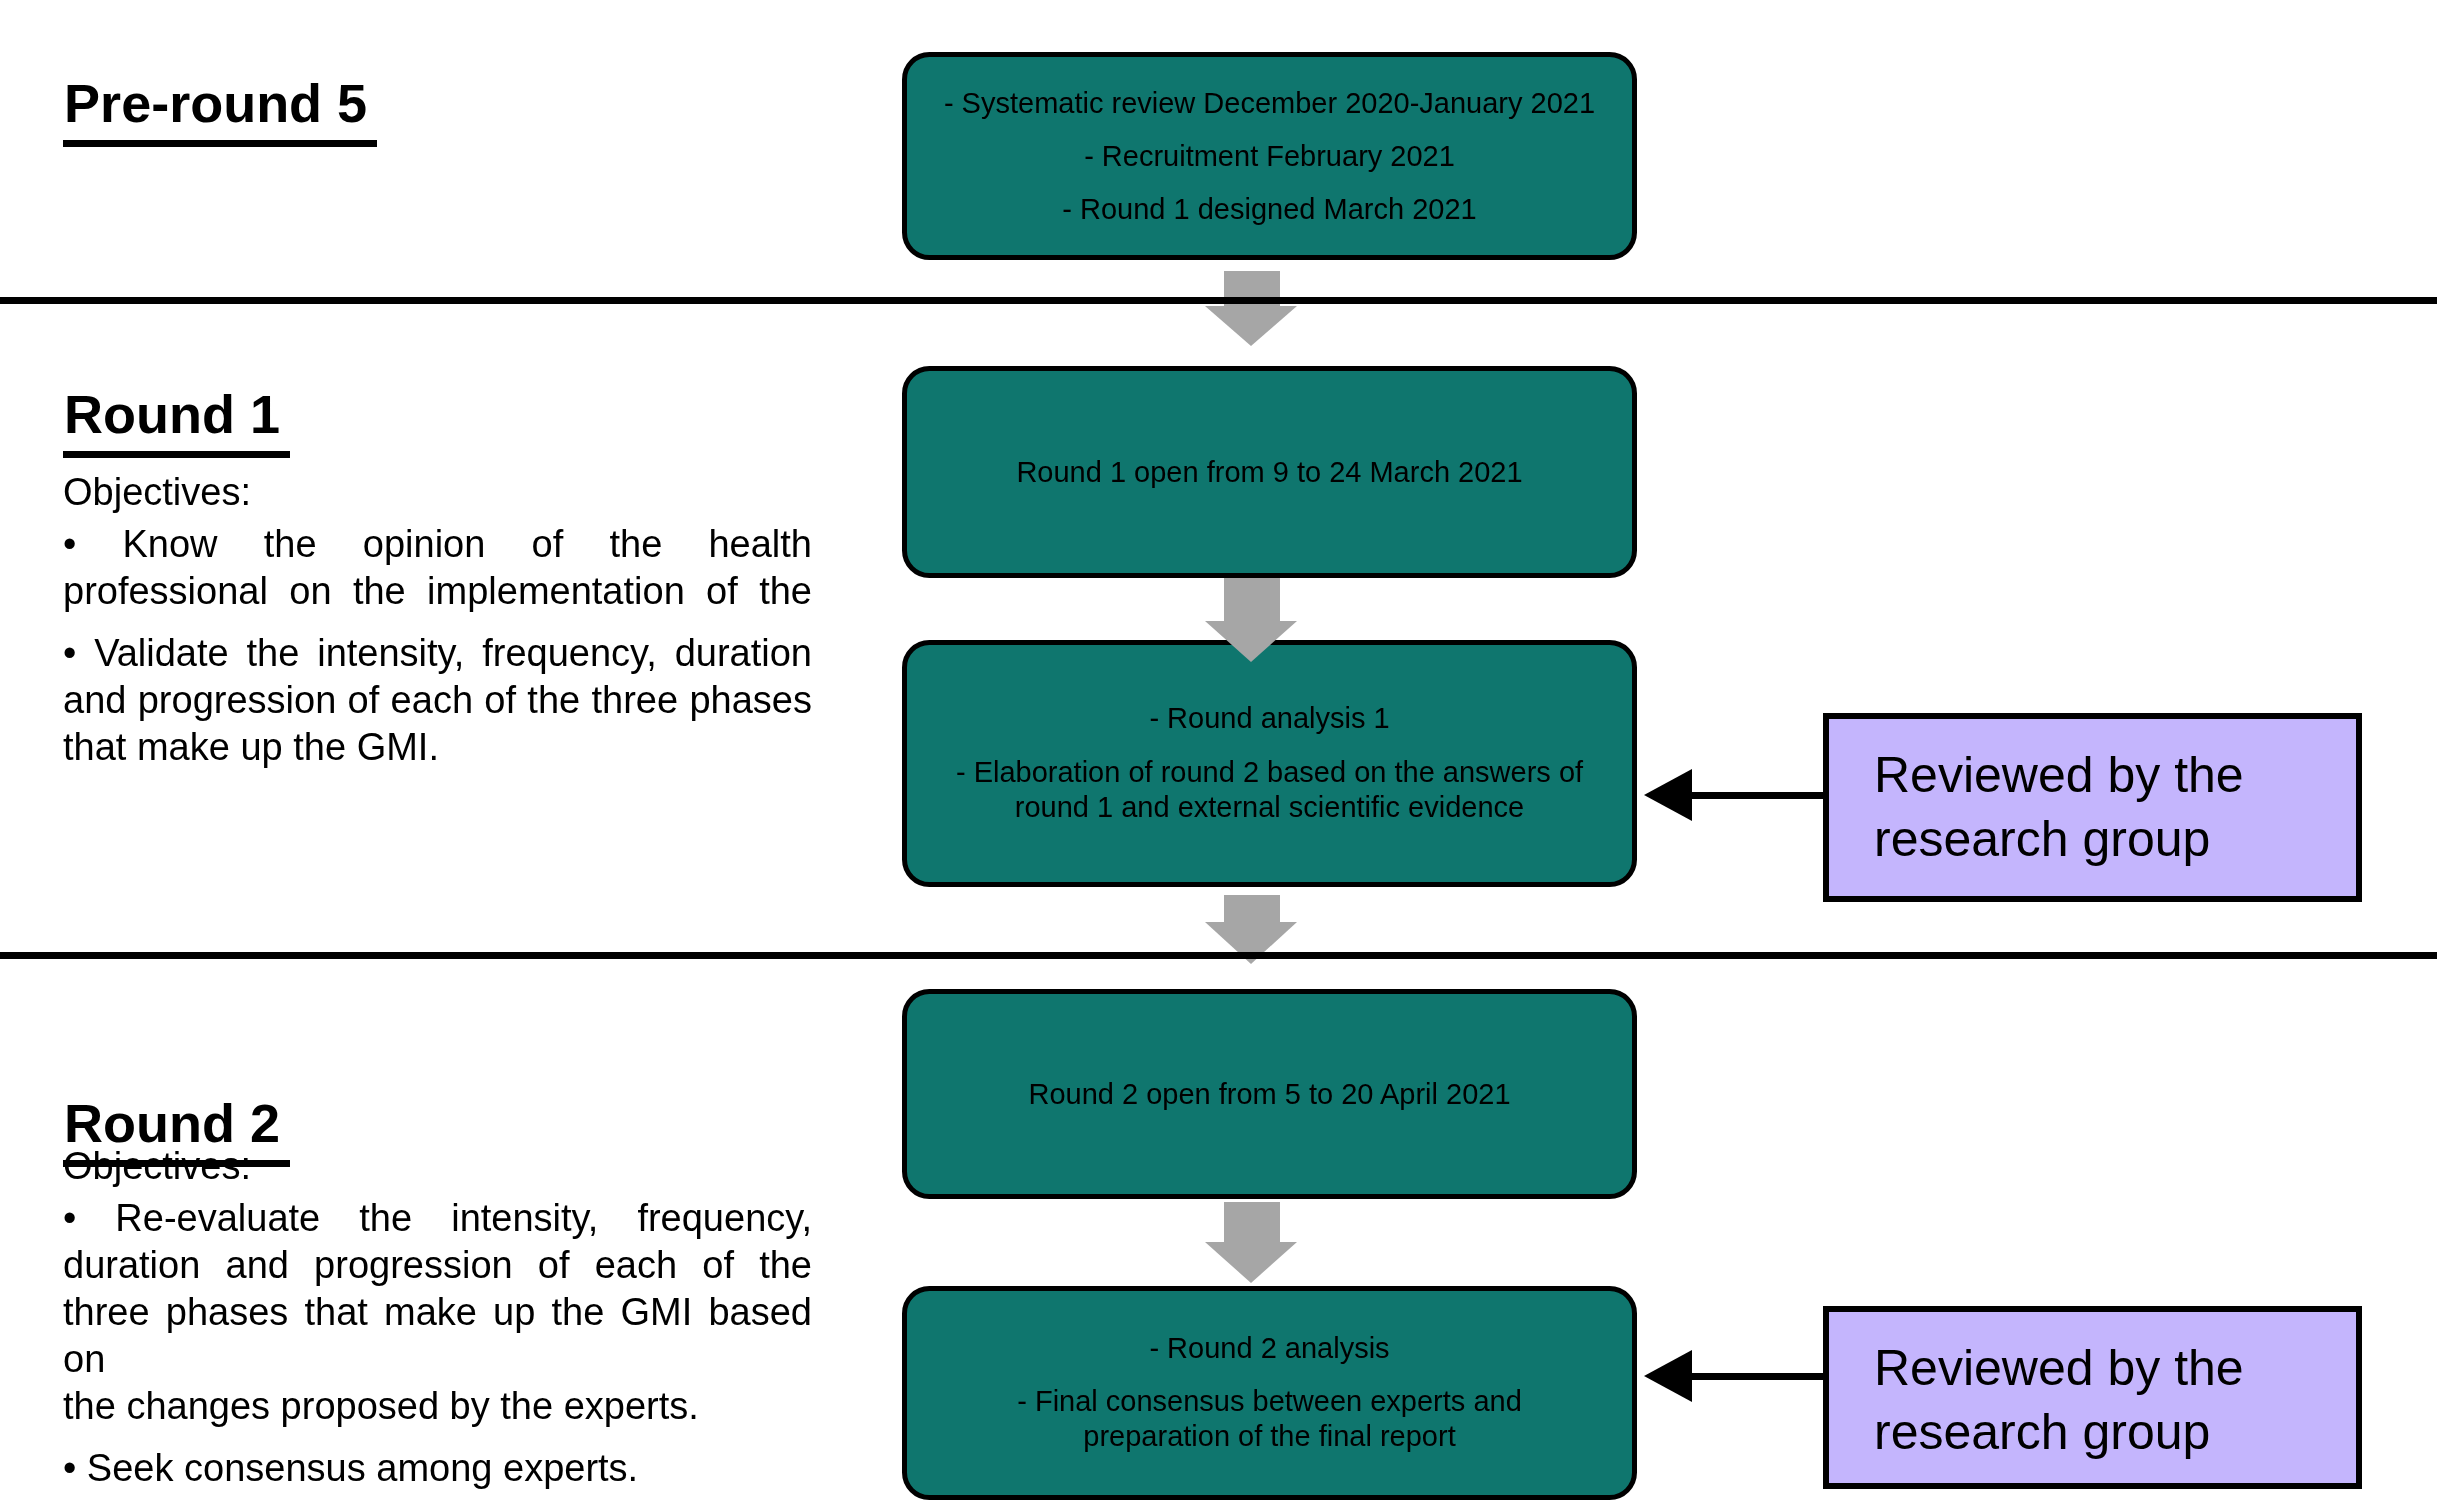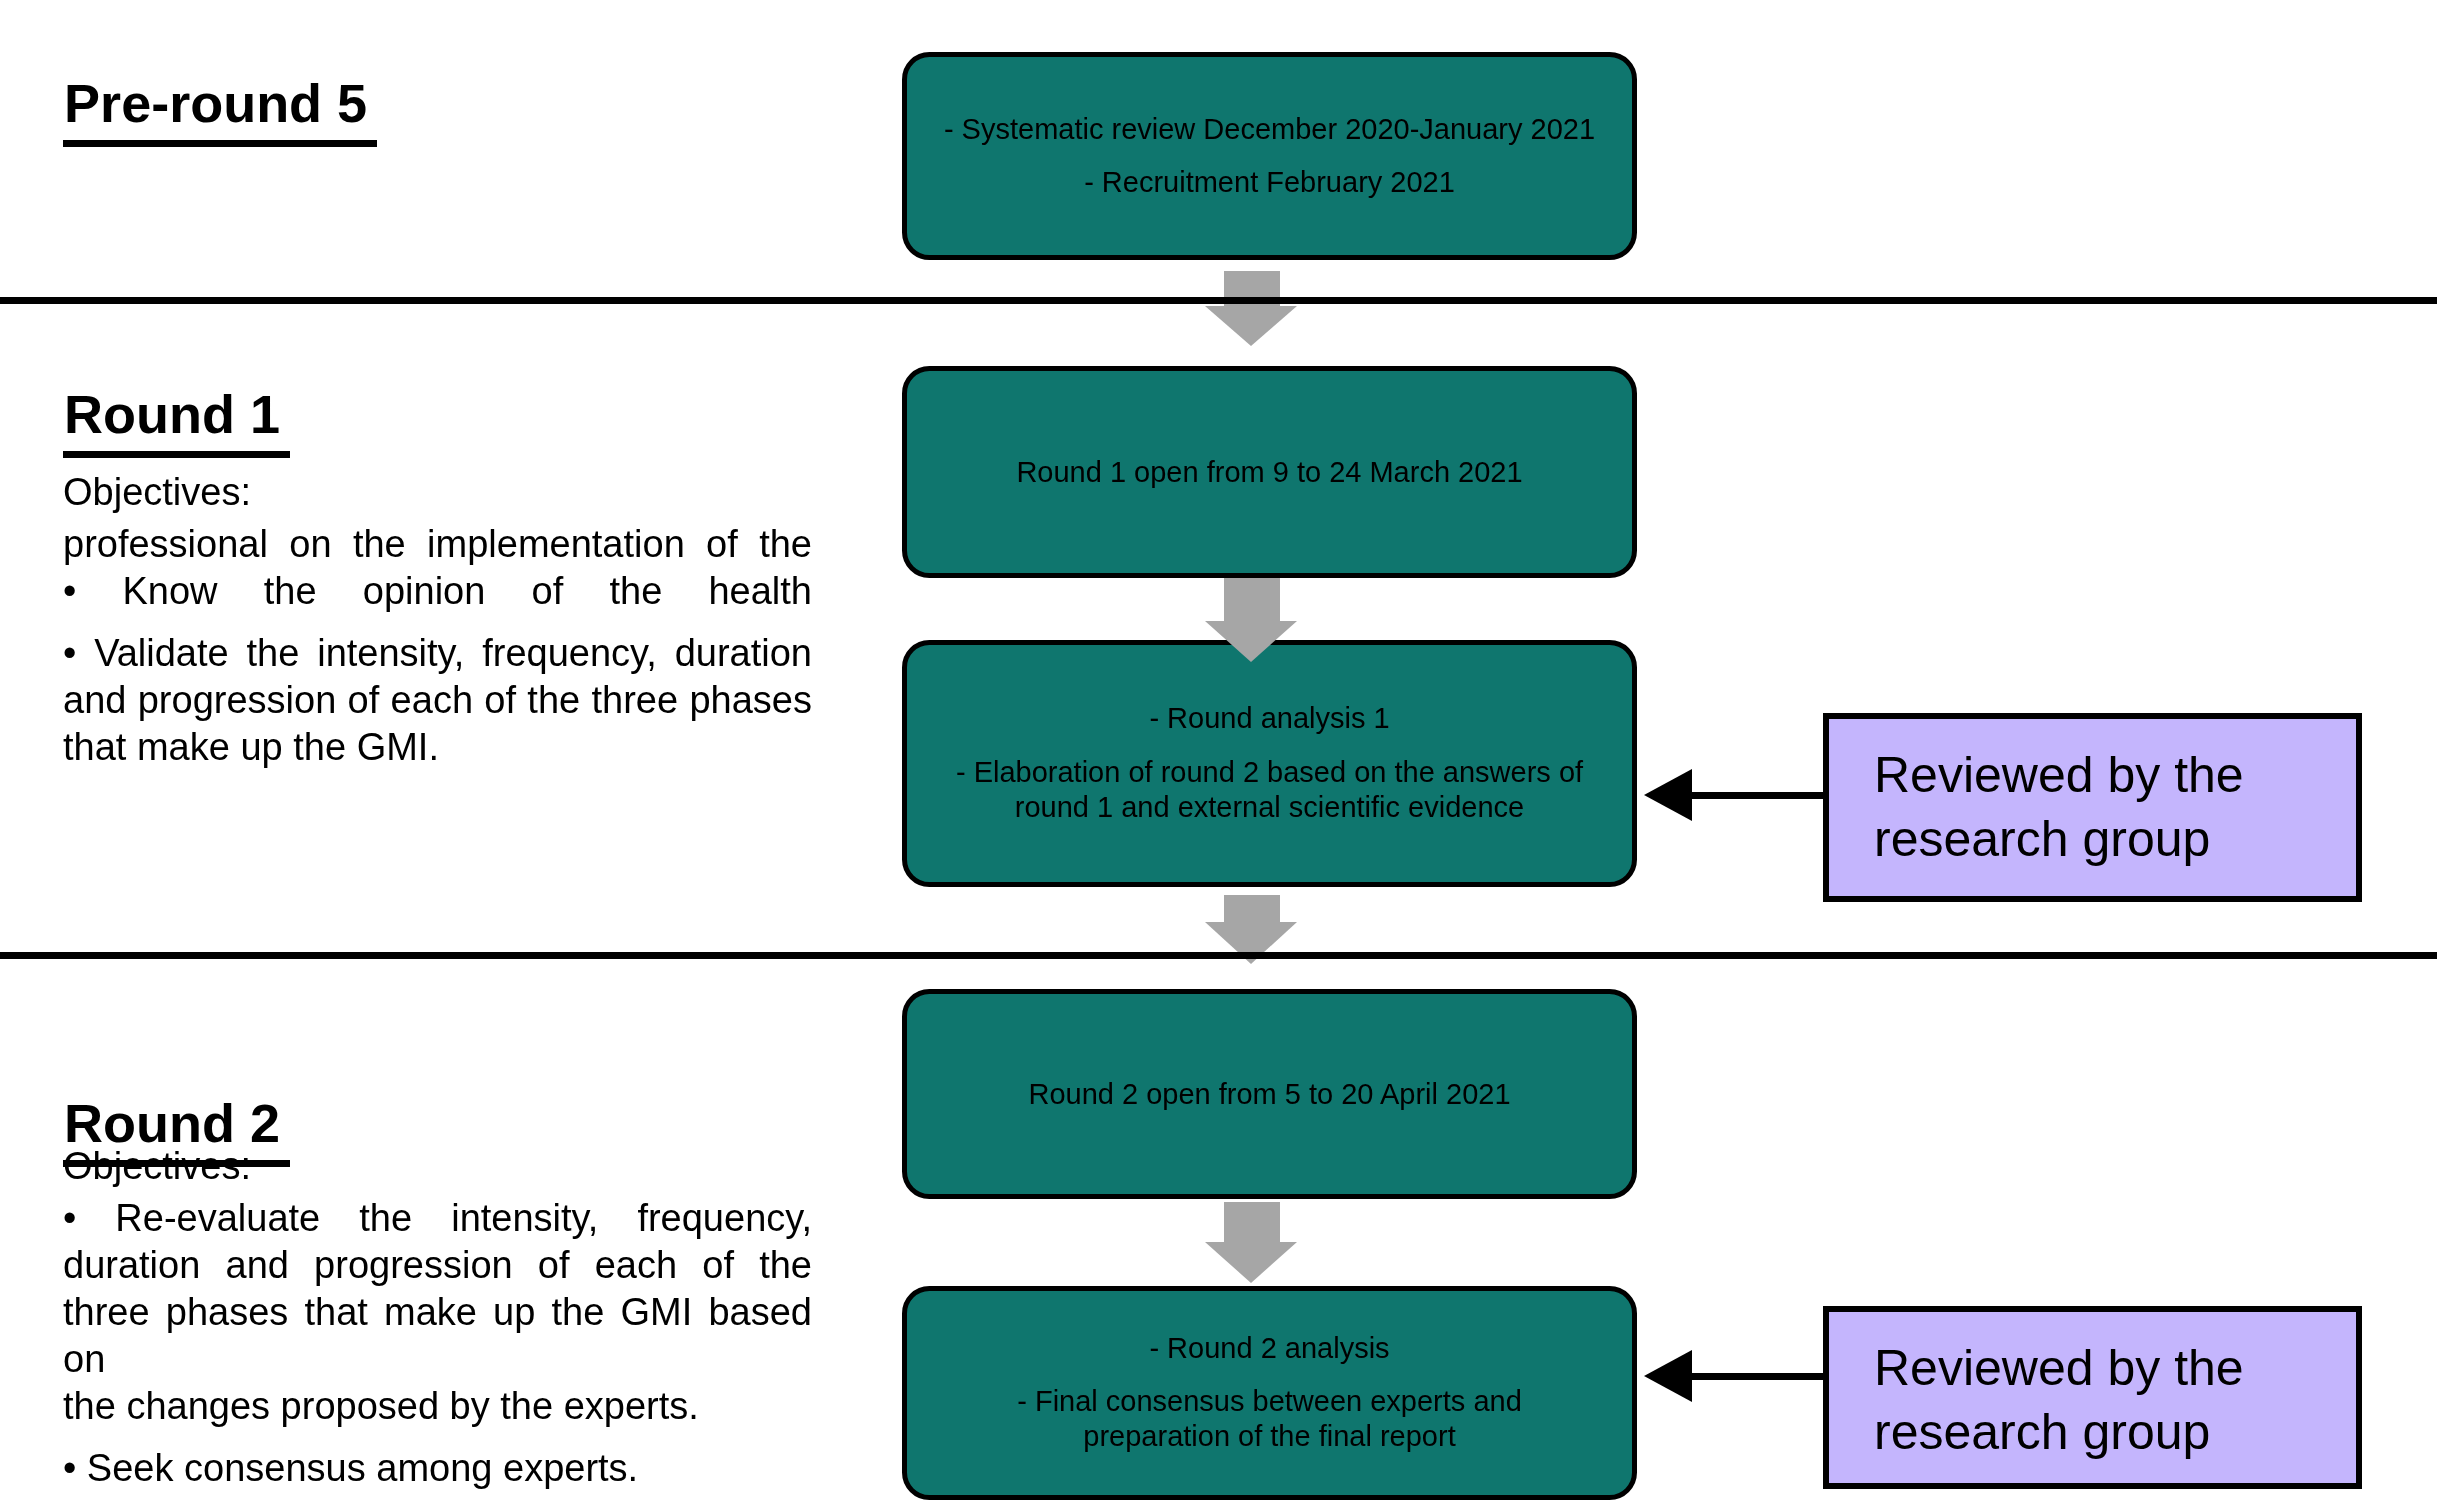--- a/index.html
+++ b/index.html
@@ -40,20 +40,21 @@
   }
 </style>
 </head>
 <body>
 
 <div class="canvas">
 
   <div class="flow-box" style="top:52px;height:208px;">
     <div class="fb-line">- Systematic review December 2020-January 2021</div>
     <div class="fb-line">- Recruitment February 2021</div>
+    <div class="fb-line">- Round 1 designed March 2021</div>
   </div>
 
   <div class="flow-box" style="top:366px;height:212px;">
     <div class="fb-line">Round 1 open from 9 to 24 March 2021</div>
   </div>
 
   <div class="flow-box" style="top:640px;height:247px;">
     <div class="fb-head">- Round analysis 1</div>
     <div class="fb-sub" style="width:657px;">- Elaboration of round 2 based on the answers of round 1 and external scientific evidence</div>
   </div>
@@ -103,22 +104,22 @@
     <span>Reviewed by the research group</span>
   </div>
 
   <div class="sec-title" style="top:75px;">Pre-round 5</div>
   <div class="sec-title" style="top:386px;">Round 1</div>
   <div class="sec-title" style="top:1095px;">Round 2</div>
 
   <div class="obj" style="top:469px;">
     <div class="obj-label">Objectives:</div>
     <div class="bullet">
+      <div class="jline">• Know the opinion of the health</div>
       <div class="jline">professional on the implementation of the</div>
-      <div class="jline">• Know the opinion of the health</div>
     </div>
     <div class="bullet">
       <div class="jline">• Validate the intensity, frequency, duration</div>
       <div class="jline">and progression of each of the three phases</div>
       <div class="lline">that make up the GMI.</div>
     </div>
   </div>
 
   <div class="obj" style="top:1143px;">
     <div class="obj-label">Objectives:</div>

